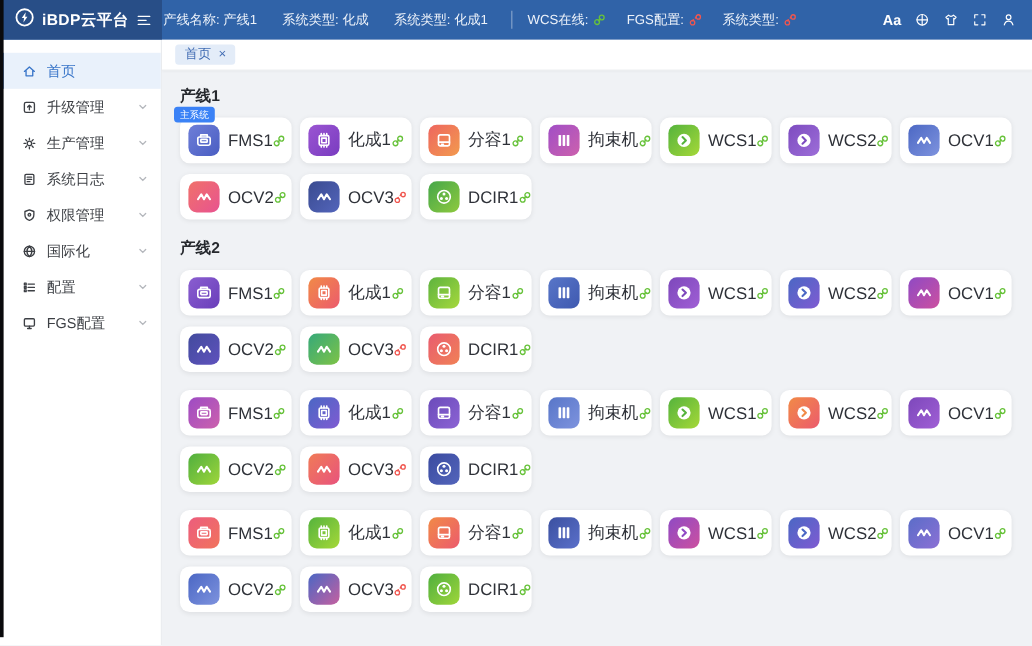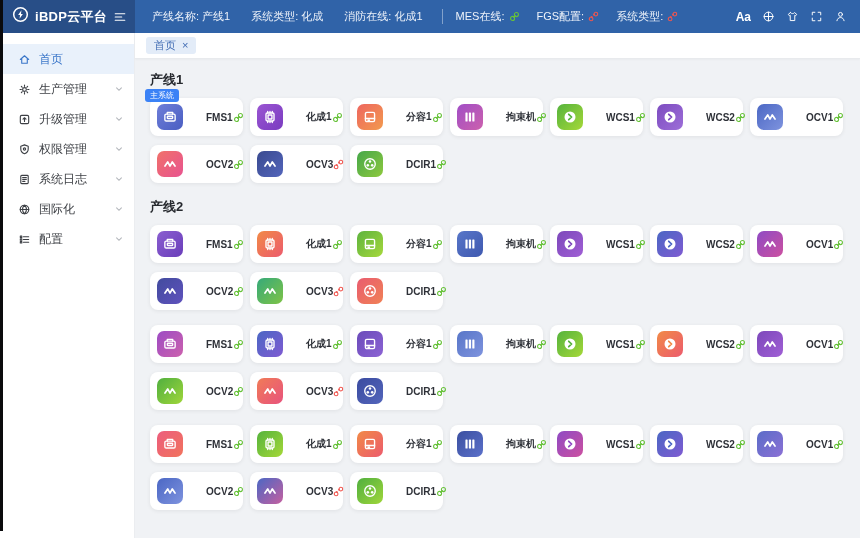--- a/index.html
+++ b/index.html
@@ -7,21 +7,21 @@
        font-family:"Liberation Sans","DejaVu Sans",sans-serif;-webkit-font-smoothing:antialiased}
   .edge{position:absolute;left:0;top:0;width:3px;height:531px;background:#0a0a0c;z-index:40}
   
   .hdr{height:33px;background:#3063a8;display:flex;align-items:center;color:#fff;position:relative;z-index:20}
   .logo{width:135px;height:100%;background:#284e87;display:flex;align-items:center;gap:6px;
         padding:0 10px 0 12px;box-sizing:border-box;flex:0 0 auto}
   .logo svg{width:17px;height:17px;flex:0 0 auto}
   .logo-title{font-size:13px;font-weight:bold;letter-spacing:.3px;white-space:nowrap}
   .collapse{margin-left:auto;display:flex;align-items:center;cursor:pointer}
   .collapse svg{width:14px;height:14px}
-  .hinfo{display:flex;gap:21px;margin-left:17px;font-size:11px;white-space:nowrap;color:#eef3fa}
+  .hinfo{display:flex;gap:21px;margin-left:1px;font-size:11px;white-space:nowrap;color:#eef3fa}
   .hstatus{display:flex;gap:17px;margin-left:19px;padding-left:13px;border-left:1px solid rgba(255,255,255,.4);
            font-size:11px;align-items:center;white-space:nowrap;color:#eef3fa}
   .hstatus .st{display:flex;align-items:center;gap:4px}
   .hstatus svg{width:11px;height:11px}
   .hactions{margin-left:auto;display:flex;gap:11px;align-items:center;margin-right:13px}
   .hactions .act{display:flex;align-items:center;cursor:pointer}
   .hactions svg{width:13px;height:13px}
   .font-btn{font-size:12px;font-weight:bold;line-height:1}
   
   .main{display:flex;height:505px}
@@ -42,21 +42,21 @@
        gap:6px;align-items:center;cursor:pointer;line-height:1}
   .tab-close{font-size:11px;cursor:pointer}
   .sections{padding:12px 15px 0;overflow:hidden}
   .sec{margin-bottom:15px}
   .sec-title{font-size:13px;font-weight:bold;color:#26292e;margin:0 0 9px}
   .cards{display:flex;flex-wrap:wrap;gap:9px 7px}
   .card{width:93px;height:38px;background:#fff;border-radius:8px;display:flex;align-items:center;
         padding:0 8px 0 7px;box-shadow:0 1px 4px rgba(0,0,0,.07);position:relative;box-sizing:border-box;cursor:pointer}
   .c-ico{width:26px;height:26px;border-radius:7px;display:flex;align-items:center;justify-content:center;flex:0 0 auto}
   .c-ico svg{width:16px;height:16px}
-  .c-label{flex:1;margin-left:23px;font-size:10px;font-weight:700;color:#2e3138;white-space:nowrap}
+  .c-label{flex:1;margin-left:7px;font-size:14px;font-weight:400;color:#2e3138;white-space:nowrap}
   .c-link{display:flex;align-items:center}
   .c-link svg{width:11px;height:11px}
   .badge{position:absolute;top:-9px;left:-5px;background:#3b82f6;color:#fff;font-size:8px;line-height:1;
          padding:2.5px 5px;border-radius:3px;z-index:2;white-space:nowrap}
 </style>
 </head>
 <body>
 
 <div class="edge"></div>
 
@@ -69,25 +69,25 @@
     <span class="logo-title">iBDP云平台</span>
     <span class="collapse" id="collapse-ico">
         <svg viewBox="0 0 16 16" fill="none" stroke="#fff" stroke-width="1.2" stroke-linecap="round" stroke-linejoin="round">
           <path d="M2.5 4.2h11M2.5 8h7.5M2.5 11.8h11"></path>
         </svg>
       </span>
   </div>
   <div class="hinfo" id="hdr-info">
       <span>产线名称: 产线1</span>
       <span>系统类型: 化成</span>
-      <span>消防在线: 化成1</span>
+      <span>系统类型: 化成1</span>
     </div>
   <div class="hstatus" id="hdr-status">
       <span class="st">
-        <span>MES在线:</span>
+        <span>WCS在线:</span>
         <span style="display: flex;">
           <svg viewBox="0 0 12 12">
             <g fill="none" stroke="#67c23a" stroke-width="1.2">
               <circle cx="3.9" cy="8.1" r="2.2"></circle>
               <circle cx="8.1" cy="3.9" r="2.2"></circle>
               <path d="M4.7 7.3l2.6-2.6"></path>
             </g>
           </svg>
         </span>
       </span>
@@ -151,70 +151,70 @@
             <path d="M2.5 7L7 3l4.5 4M4 6.3V11h6V6.3"></path>
           </svg>
         </span>
     <span class="sb-label">首页</span>
 
   </div>
 
   <div class="sb-item">
     <span class="sb-ico">
           <svg viewBox="0 0 14 14" fill="none" stroke="currentColor" stroke-width="1.2" stroke-linecap="round" stroke-linejoin="round">
+            <rect x="2.5" y="2.5" width="9" height="9" rx="1.5"></rect>
+            <path d="M7 9.2V5.2M5.4 6.7L7 5.1l1.6 1.6"></path>
+          </svg>
+        </span>
+    <span class="sb-label">升级管理</span>
+    <span class="sb-chev">
+          <svg viewBox="0 0 10 10">
+            <path d="M2.6 3.9L5 6.3l2.4-2.4" fill="none" stroke="#b4b7bc" stroke-width="1.1" stroke-linecap="round"></path>
+          </svg>
+        </span>
+  </div>
+
+  <div class="sb-item">
+    <span class="sb-ico">
+          <svg viewBox="0 0 14 14" fill="none" stroke="currentColor" stroke-width="1.2" stroke-linecap="round" stroke-linejoin="round">
             <circle cx="7" cy="7" r="2"></circle>
             <path d="M7 2.2v1.4M7 10.4v1.4M2.2 7h1.4M10.4 7h1.4M3.6 3.6l1 1M9.4 9.4l1 1M10.4 3.6l-1 1M4.6 9.4l-1 1"></path>
           </svg>
         </span>
     <span class="sb-label">生产管理</span>
     <span class="sb-chev">
           <svg viewBox="0 0 10 10">
             <path d="M2.6 3.9L5 6.3l2.4-2.4" fill="none" stroke="#b4b7bc" stroke-width="1.1" stroke-linecap="round"></path>
           </svg>
         </span>
   </div>
 
   <div class="sb-item">
     <span class="sb-ico">
           <svg viewBox="0 0 14 14" fill="none" stroke="currentColor" stroke-width="1.2" stroke-linecap="round" stroke-linejoin="round">
-            <rect x="2.5" y="2.5" width="9" height="9" rx="1.5"></rect>
-            <path d="M7 9.2V5.2M5.4 6.7L7 5.1l1.6 1.6"></path>
-          </svg>
-        </span>
-    <span class="sb-label">升级管理</span>
+            <rect x="3" y="2.5" width="8" height="9" rx="1"></rect>
+            <path d="M5 5h4M5 7h4M5 9h2.5"></path>
+          </svg>
+        </span>
+    <span class="sb-label">系统日志</span>
     <span class="sb-chev">
           <svg viewBox="0 0 10 10">
             <path d="M2.6 3.9L5 6.3l2.4-2.4" fill="none" stroke="#b4b7bc" stroke-width="1.1" stroke-linecap="round"></path>
           </svg>
         </span>
   </div>
 
   <div class="sb-item">
     <span class="sb-ico">
           <svg viewBox="0 0 14 14" fill="none" stroke="currentColor" stroke-width="1.2" stroke-linecap="round" stroke-linejoin="round">
             <path d="M7 2l4 1.5v3c0 2.5-1.7 4.3-4 5-2.3-.7-4-2.5-4-5v-3z"></path>
             <circle cx="7" cy="6.5" r="1.2"></circle>
           </svg>
         </span>
     <span class="sb-label">权限管理</span>
-    <span class="sb-chev">
-          <svg viewBox="0 0 10 10">
-            <path d="M2.6 3.9L5 6.3l2.4-2.4" fill="none" stroke="#b4b7bc" stroke-width="1.1" stroke-linecap="round"></path>
-          </svg>
-        </span>
-  </div>
-
-  <div class="sb-item">
-    <span class="sb-ico">
-          <svg viewBox="0 0 14 14" fill="none" stroke="currentColor" stroke-width="1.2" stroke-linecap="round" stroke-linejoin="round">
-            <rect x="3" y="2.5" width="8" height="9" rx="1"></rect>
-            <path d="M5 5h4M5 7h4M5 9h2.5"></path>
-          </svg>
-        </span>
-    <span class="sb-label">系统日志</span>
     <span class="sb-chev">
           <svg viewBox="0 0 10 10">
             <path d="M2.6 3.9L5 6.3l2.4-2.4" fill="none" stroke="#b4b7bc" stroke-width="1.1" stroke-linecap="round"></path>
           </svg>
         </span>
   </div>
 
   <div class="sb-item">
     <span class="sb-ico">
           <svg viewBox="0 0 14 14" fill="none" stroke="currentColor" stroke-width="1.2" stroke-linecap="round" stroke-linejoin="round">
@@ -240,20 +240,34 @@
           </svg>
         </span>
     <span class="sb-label">配置</span>
     <span class="sb-chev">
           <svg viewBox="0 0 10 10">
             <path d="M2.6 3.9L5 6.3l2.4-2.4" fill="none" stroke="#b4b7bc" stroke-width="1.1" stroke-linecap="round"></path>
           </svg>
         </span>
   </div>
 
+  <div class="sb-item">
+    <span class="sb-ico">
+          <svg viewBox="0 0 14 14" fill="none" stroke="currentColor" stroke-width="1.2" stroke-linecap="round" stroke-linejoin="round">
+            <rect x="2.5" y="2.8" width="9" height="6.6" rx="1"></rect>
+            <path d="M5.4 11.6h3.2M7 9.4v2.2"></path>
+          </svg>
+        </span>
+    <span class="sb-label">FGS配置</span>
+    <span class="sb-chev">
+          <svg viewBox="0 0 10 10">
+            <path d="M2.6 3.9L5 6.3l2.4-2.4" fill="none" stroke="#b4b7bc" stroke-width="1.1" stroke-linecap="round"></path>
+          </svg>
+        </span>
+  </div>
 
 </aside>
   <div class="content">
     <div class="tabbar">
       <div class="tab">
         <span>首页</span>
         <span class="tab-close">×</span>
       </div>
     </div>
     <div class="sections" id="sections">

